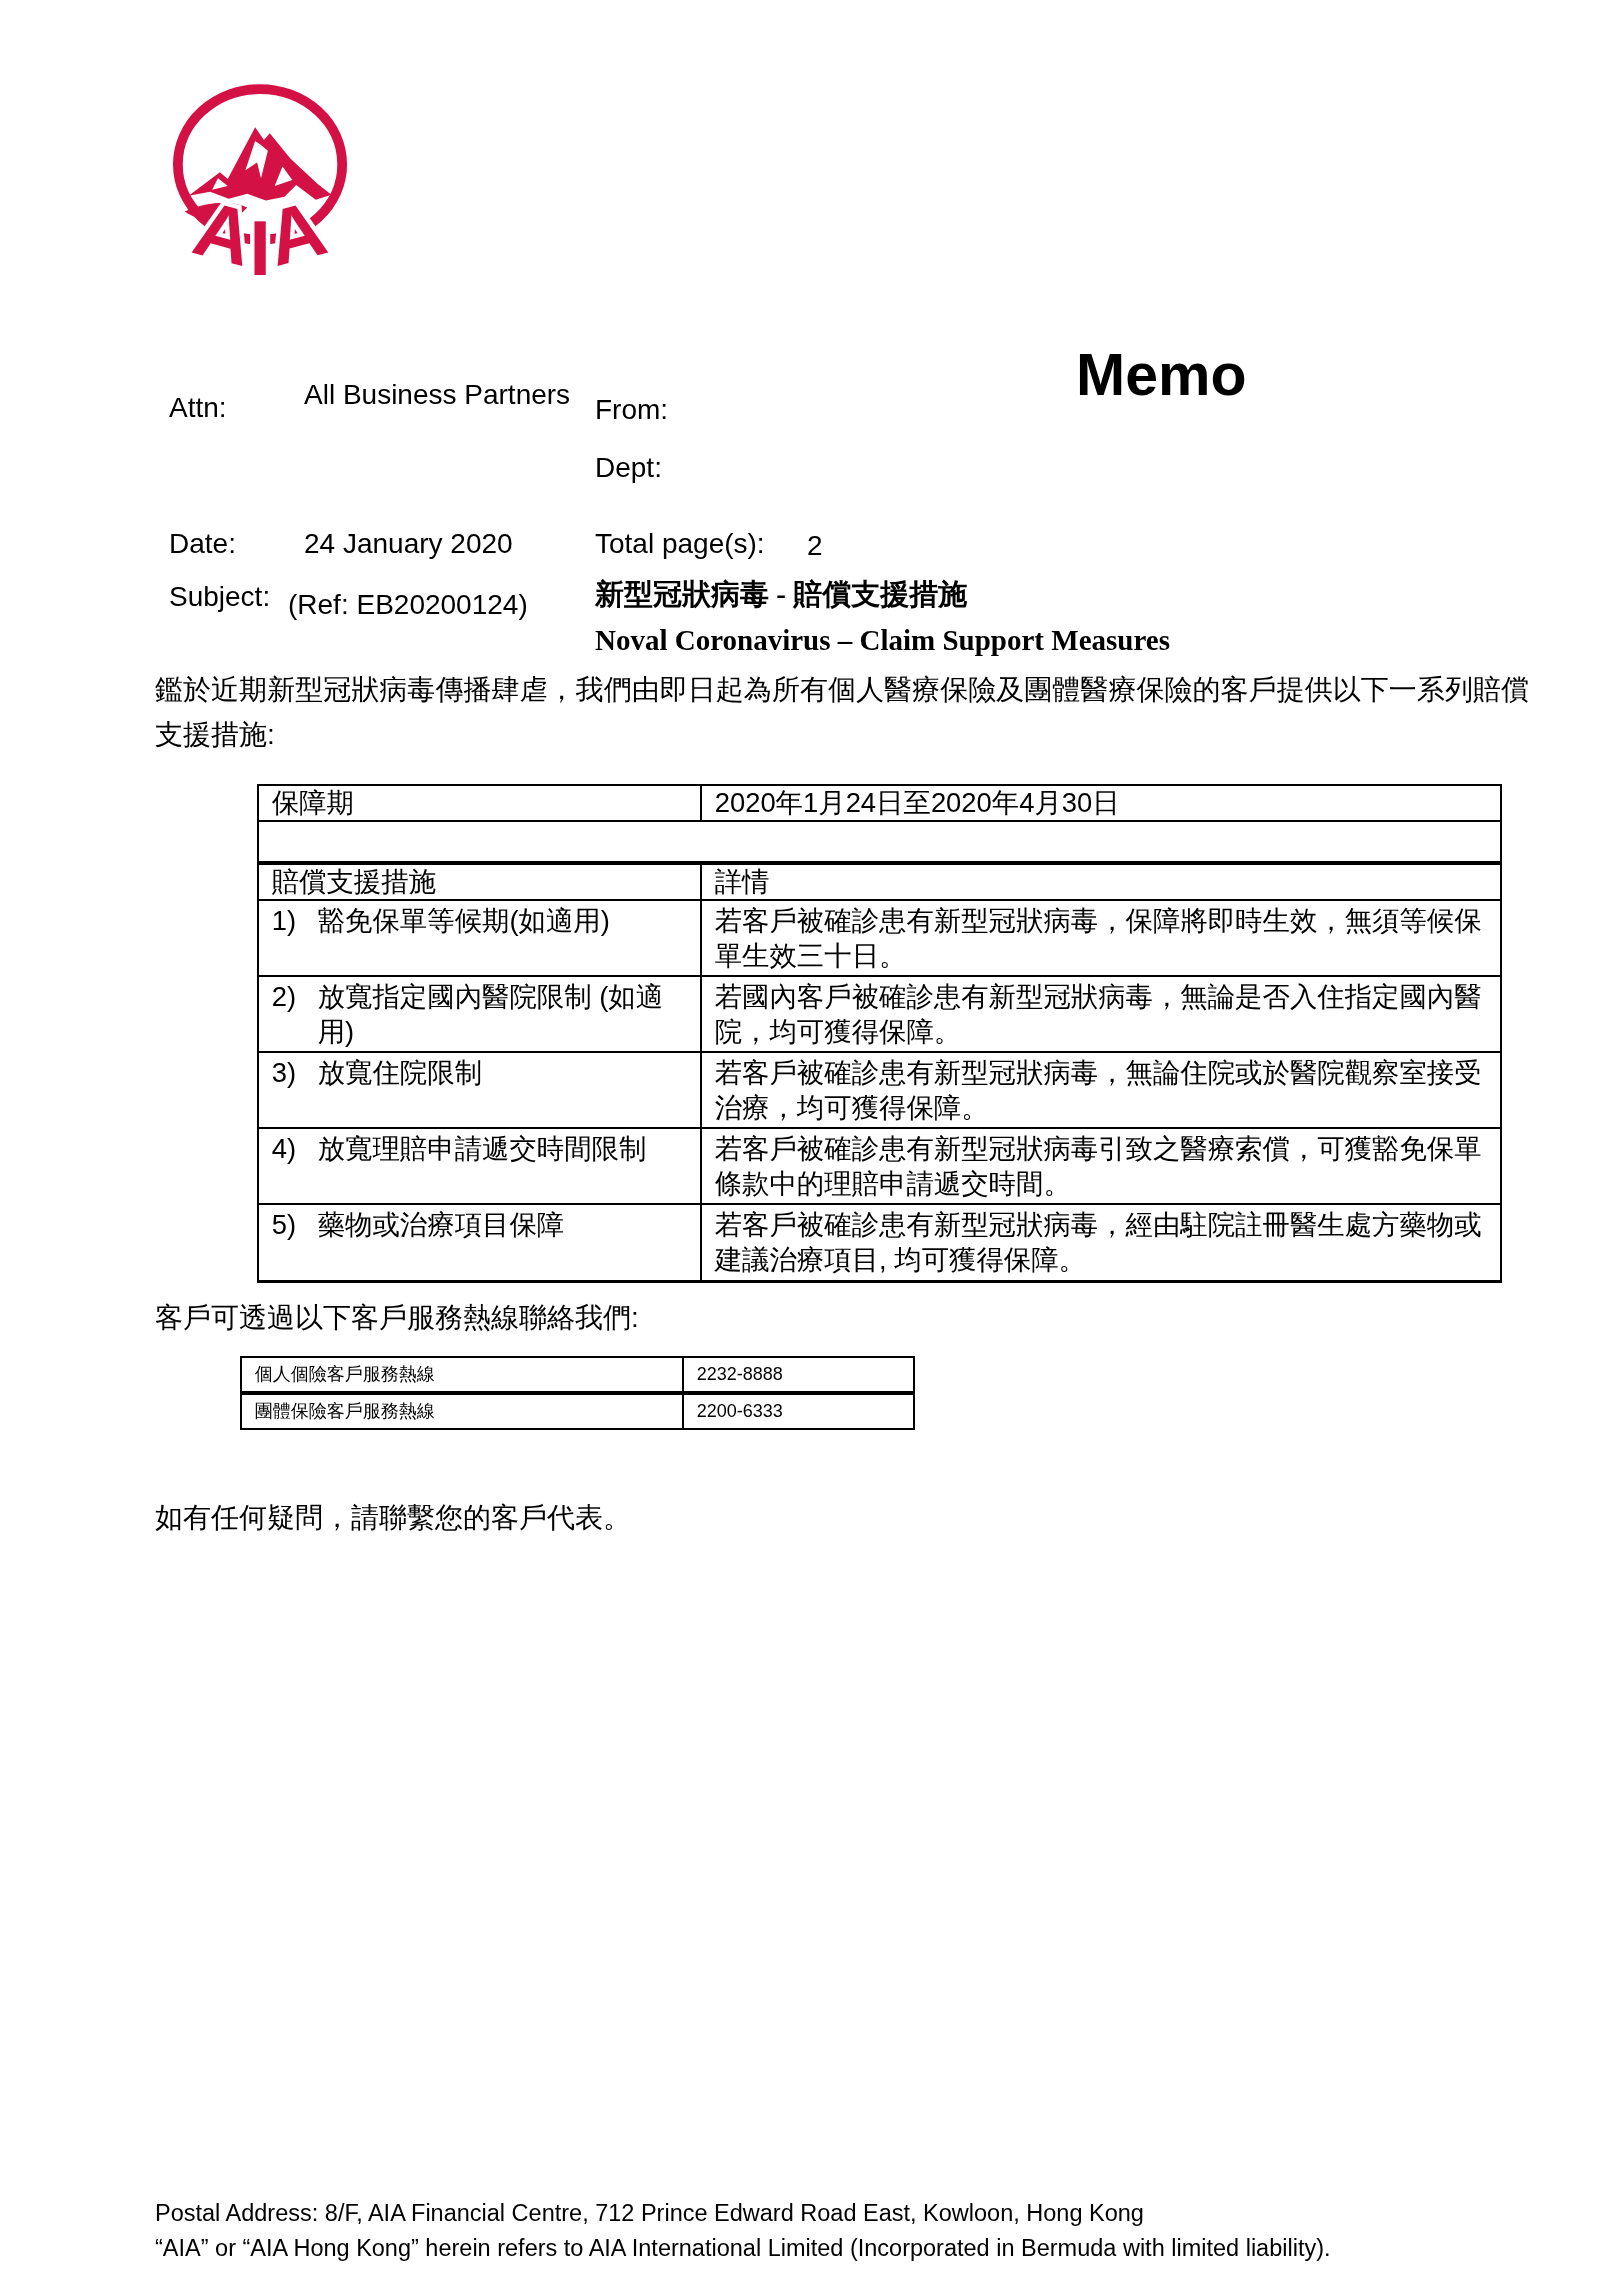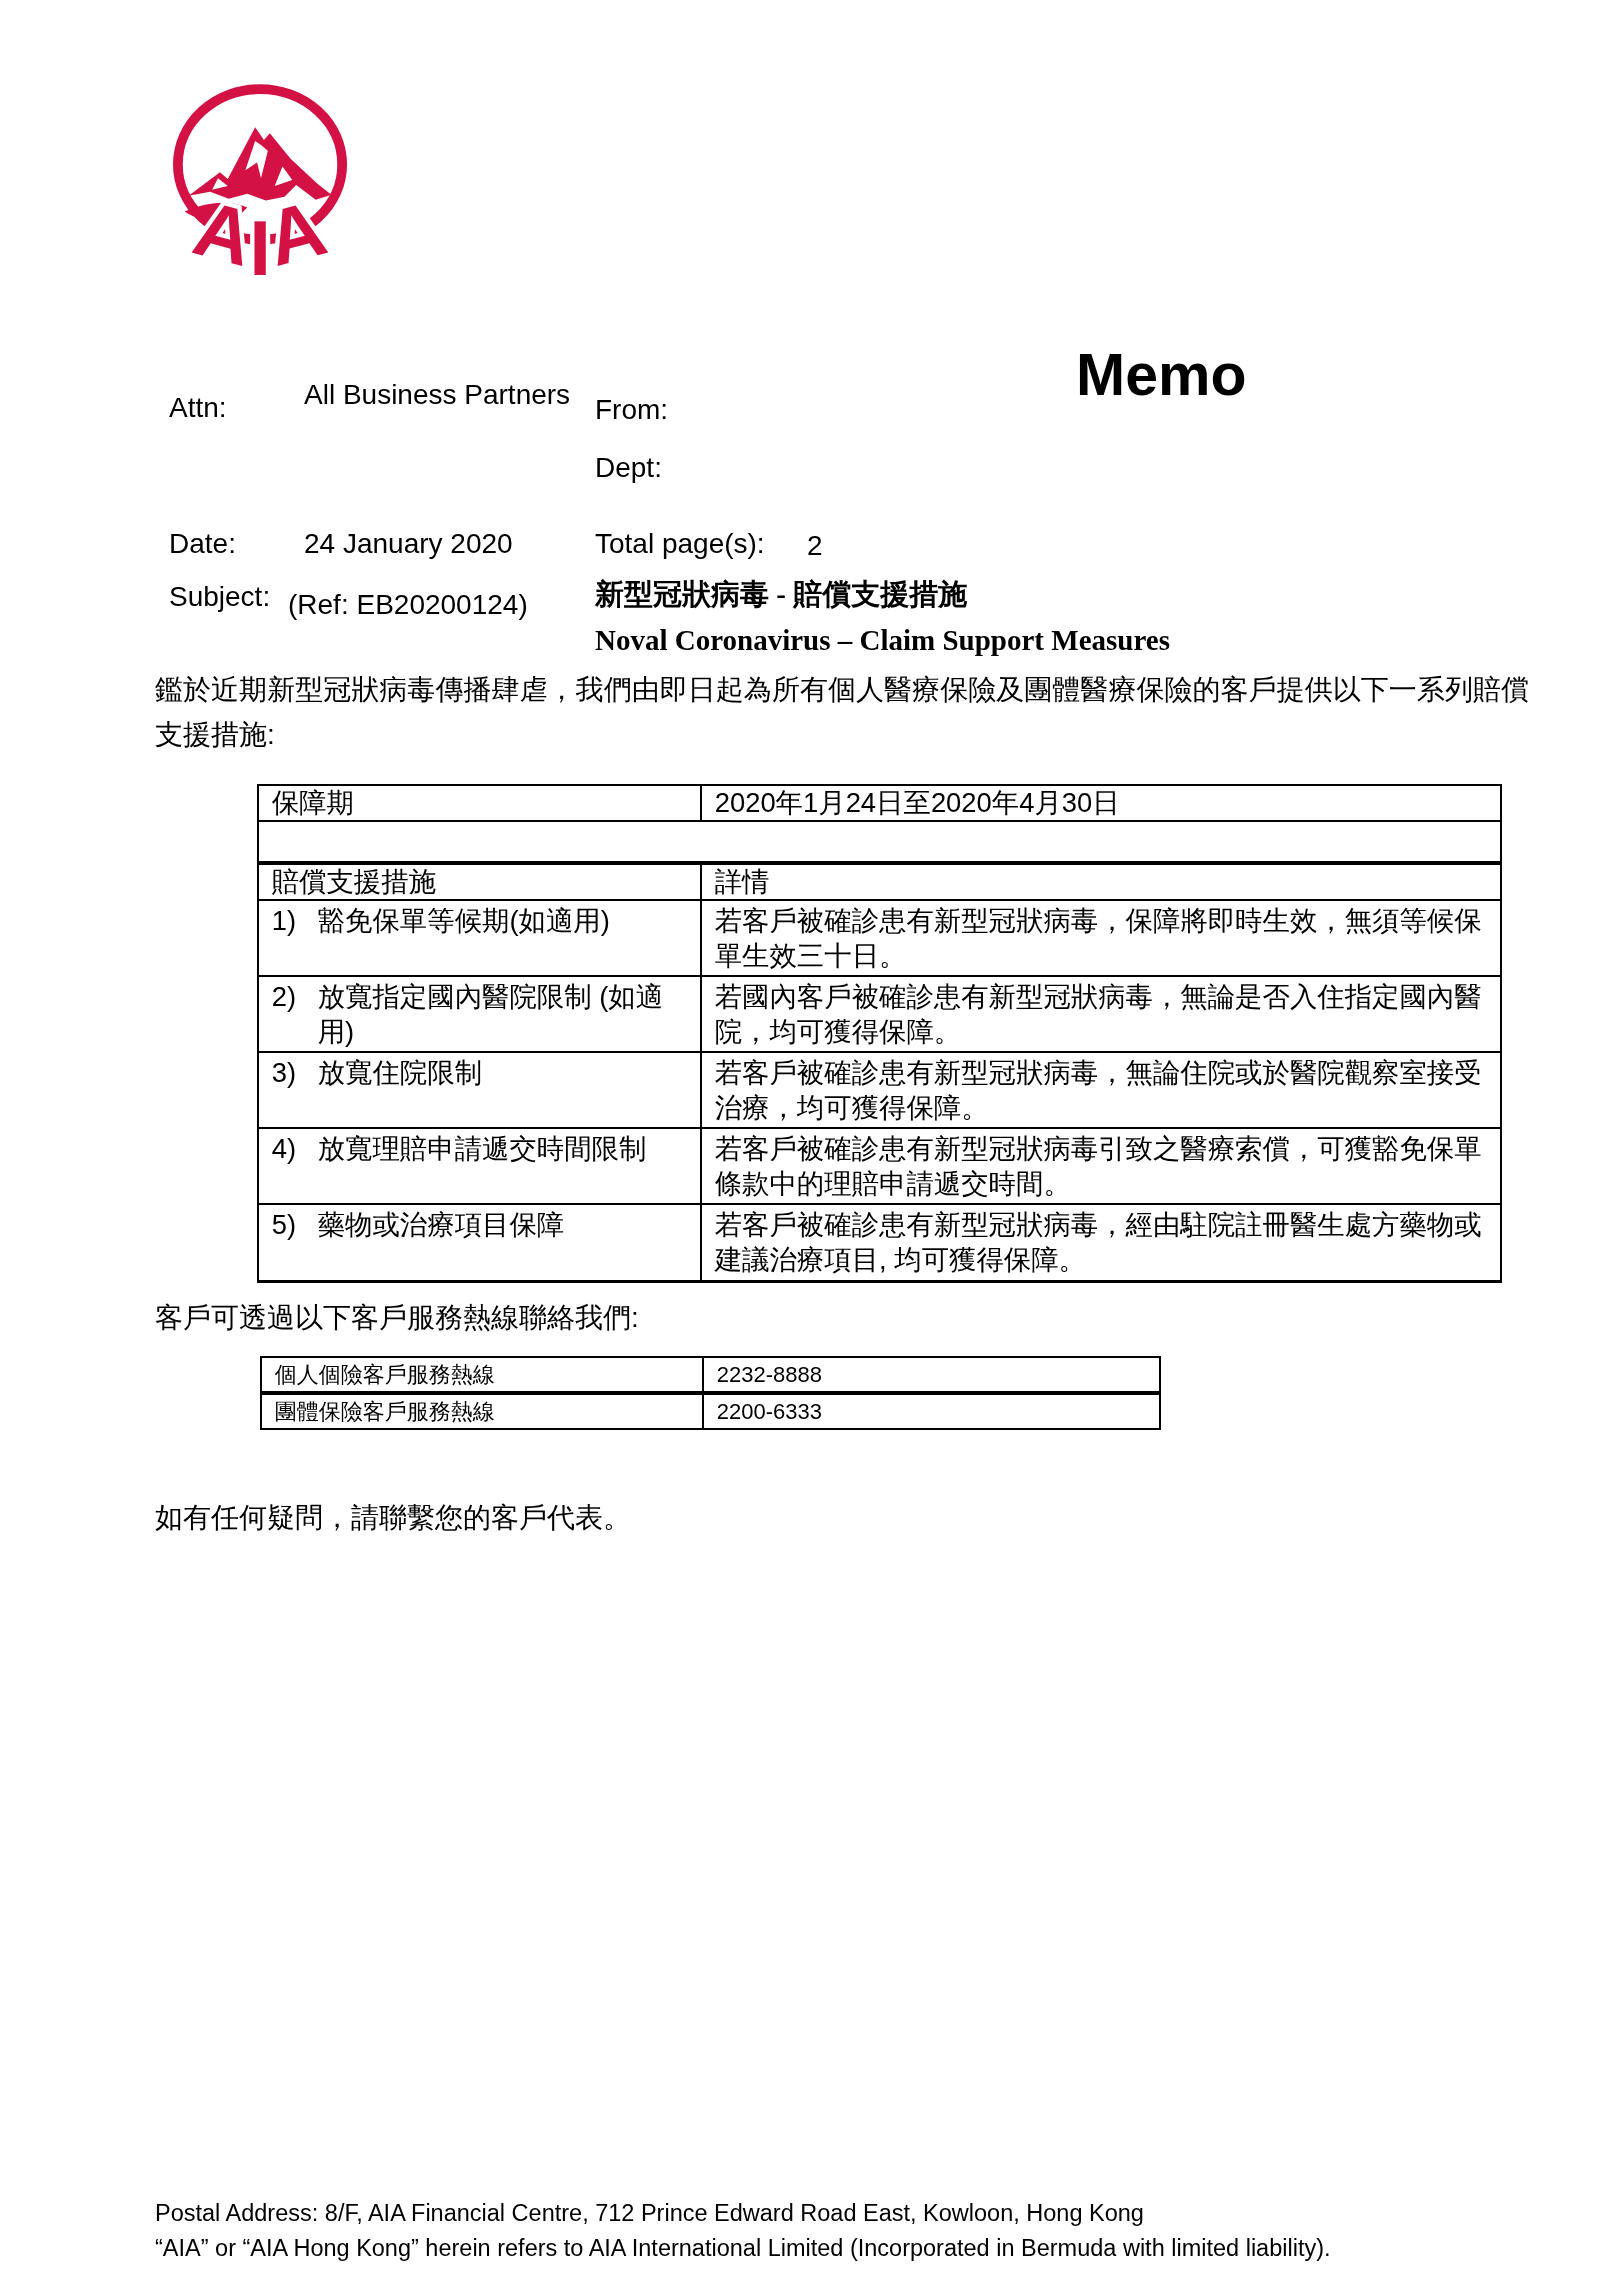--- a/index.html
+++ b/index.html
@@ -28,22 +28,22 @@
   tr.row-spacer td { height:35px; }
   tr.row-thead td { height:29px; line-height:30px; border-top-width:4.9px; }
   tr.row-item td { height:67px; }
   tr.row-item.last td { height:71px; border-bottom-width:3.9px; }
   td.detail-cell { padding-left:13.7px; }
   .mrow { display:flex; }
   .mnum { flex:none; width:46px; }
   .mtext { flex:1 1 auto; }
   
   table.hot-table {
-    position:absolute; left:260px; top:1356px; width:901px;
-    border-collapse:collapse; table-layout:fixed; font-size:22px;
+    position:absolute; left:240px; top:1356px; width:675px;
+    border-collapse:collapse; table-layout:fixed; font-size:18px;
   }
   table.hot-table td {
     border:2.9px solid #000; height:33px; vertical-align:middle;
     padding:0 9.8px 0 12.7px; line-height:31px; overflow:hidden;
   }
   table.hot-table tr.second td { border-top-width:4.9px; }
   .footer-line { font-size:23.5px; line-height:35px; white-space:nowrap;text-align:center; }
 </style>
 </head>
 <body>

